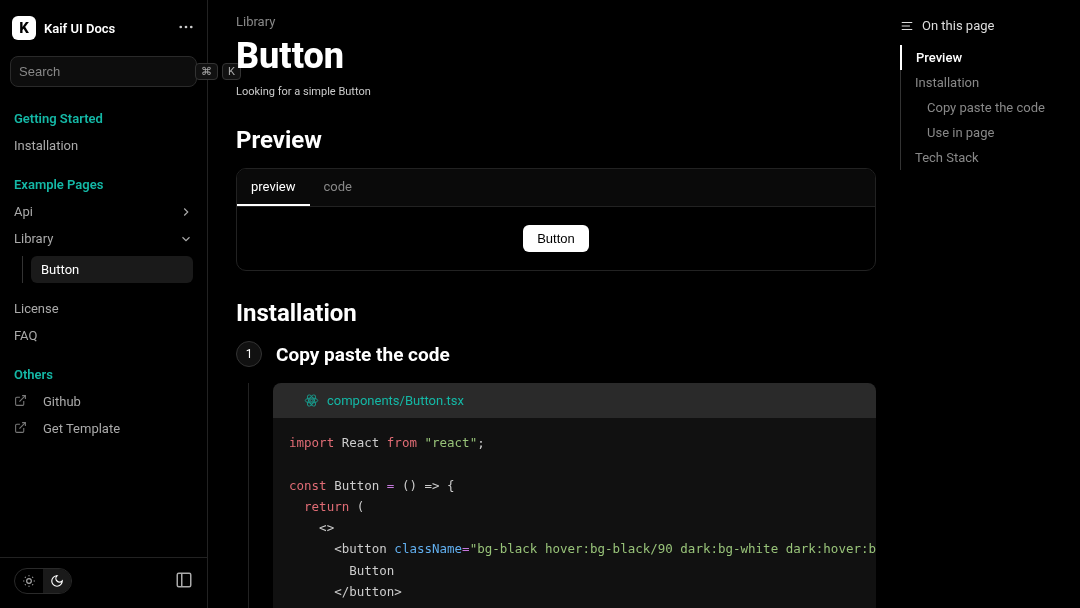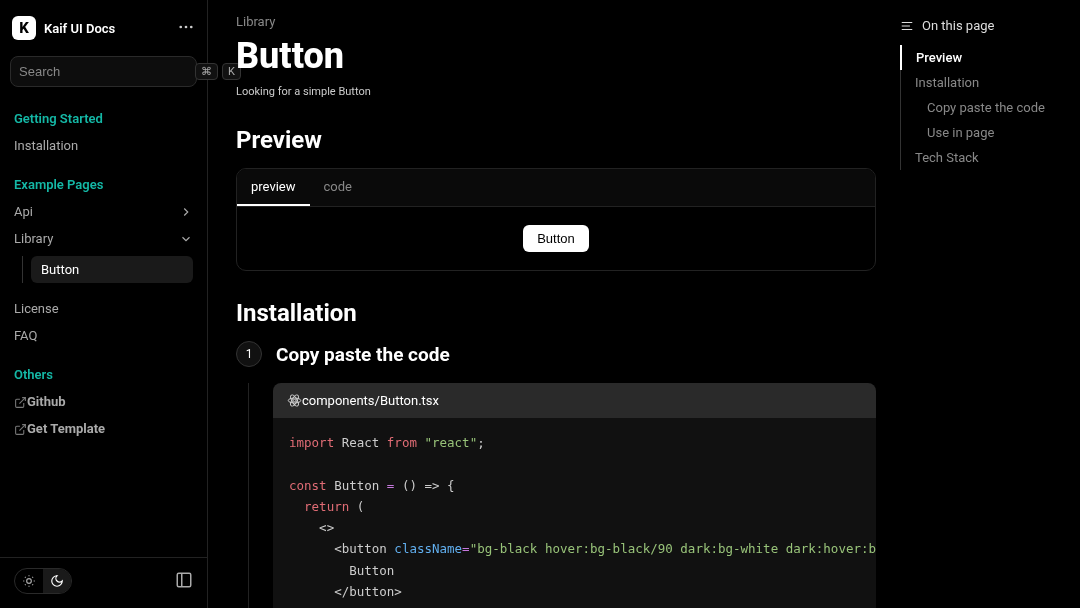--- a/index.html
+++ b/index.html
@@ -77,21 +77,21 @@
   }
   .nav-item {
     display: flex;
     align-items: center;
     justify-content: space-between;
     padding: 6px 0;
     color: #aaa;
     cursor: pointer;
     font-size: 13px;
   }
-  .nav-item-inner { display: flex; align-items: flex-end; gap: 0; font-weight: bold; }
+  .nav-item-inner { display: flex; align-items: flex-start; gap: 16px; }
   .nav-sub {
     margin-left: 8px;
     border-left: 1px solid #333;
     padding-left: 8px;
     margin-top: 4px;
   }
   .nav-sub-item {
     padding: 6px 10px;
     color: #aaa;
     font-size: 13px;
@@ -190,25 +190,26 @@
     border-left: 1px solid #222;
     padding-left: 24px;
   }
   
   .code-block {
     border-radius: 8px;
     overflow: hidden;
   }
   .code-header {
     background: #2a2a2a;
-    padding: 10px 14px;
-    display: flex;
-    align-items: center;
-    font-size: 13px;
-    color: #ffffff;
+    padding: 10px 31px;
+    display: flex;
+    align-items: center;
+    gap: 8px;
+    font-size: 13px;
+    color: #14b8a6;
   }
   .react-icon { width: 15px; height: 15px; opacity: 0.8; }
   .code-body {
     background: #111;
     padding: 14px 16px;
     font-family: ui-monospace, Menlo, Consolas, monospace;
     font-size: 12.5px;
     line-height: 1.7;
     white-space: pre;
     overflow: hidden;

